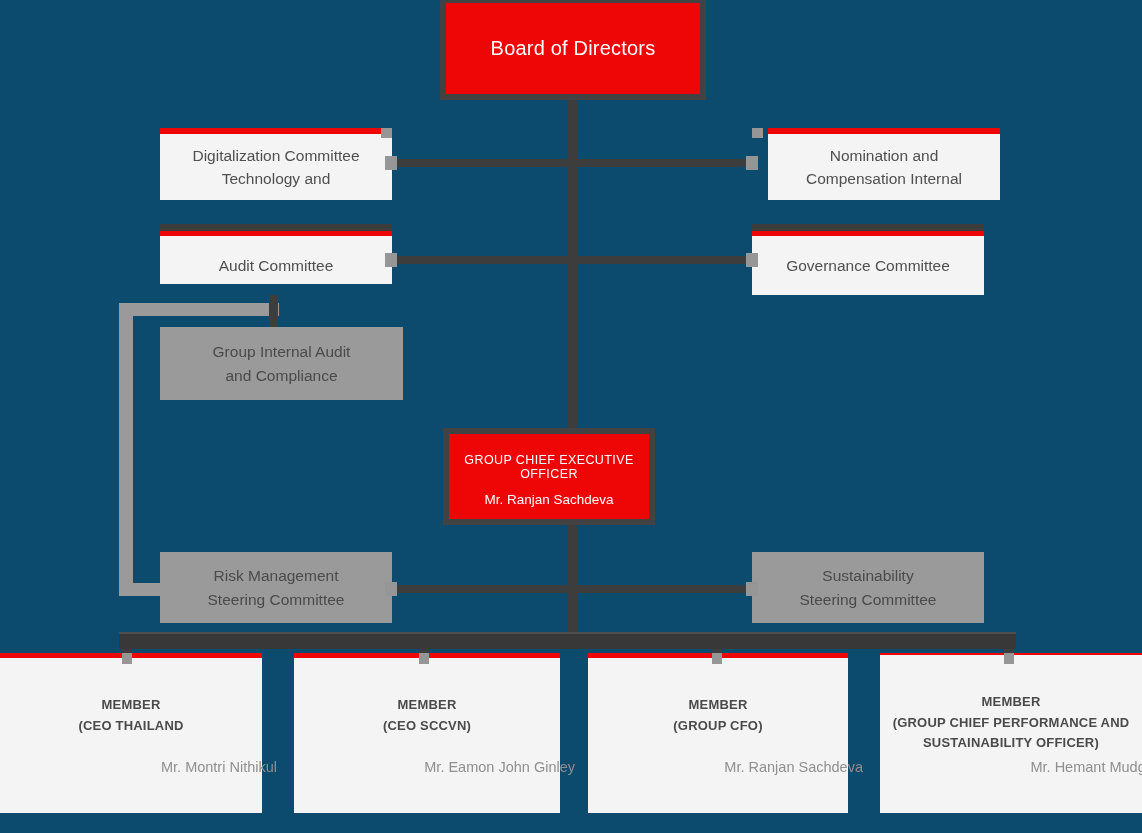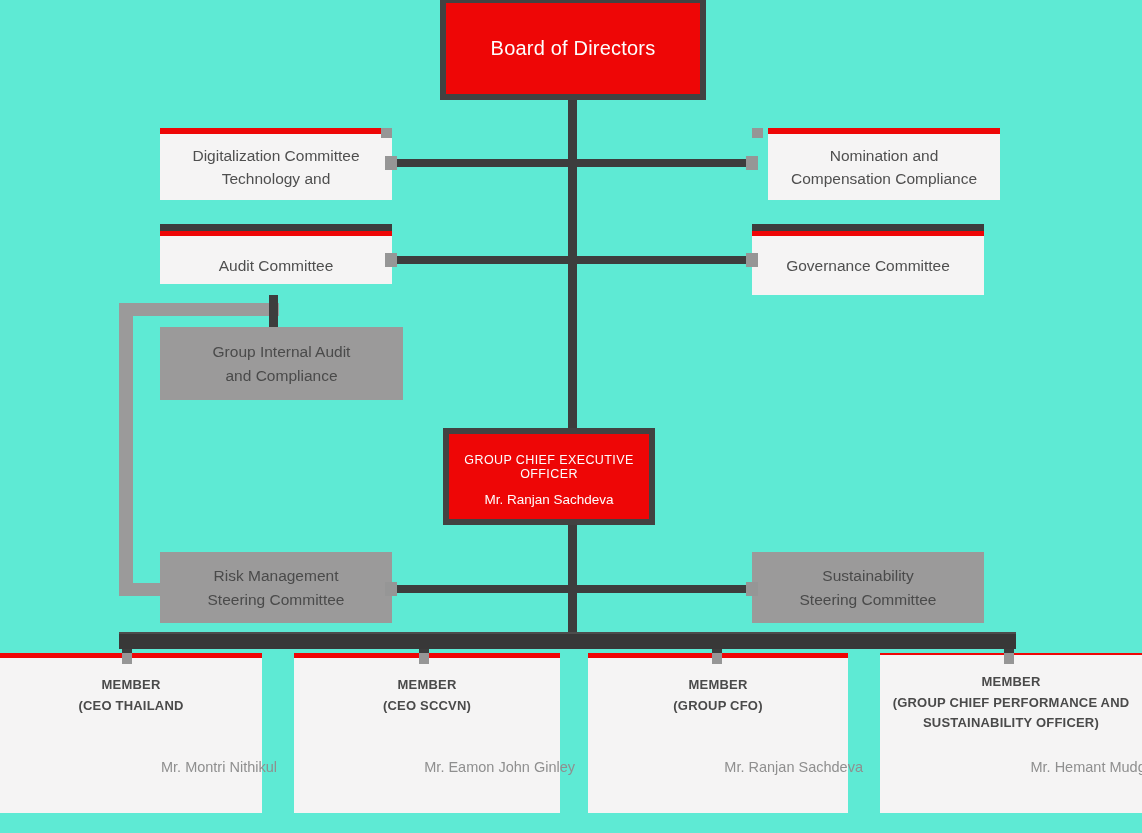--- a/index.html
+++ b/index.html
@@ -1,21 +1,21 @@
 <!DOCTYPE html>
 <html><head>
 <meta charset="utf-8">
 <style>
   * { margin:0; padding:0; box-sizing:border-box; }
   html { background:#000; }
   body {
     width:1142px; height:833px; position:relative; overflow:hidden;
     background:#000; font-family:"Liberation Sans", sans-serif;
   }
-  .canvas { position:absolute; left:0; top:0; width:1142px; height:833px; background:#5eead4; }
+  .canvas { position:absolute; left:0; top:0; width:1142px; height:833px; background:#0c4a6e; }
 
   
   .line      { position:absolute; background:#3d3d3d; z-index:2; }
   .line-lite { position:absolute; background:#9b9a9a; z-index:1; }
   .cap       { position:absolute; background:#969696; z-index:5; }
 
   
   .redbox {
     position:absolute; background:#ee0606; border:6px solid #424242;
     display:flex; flex-direction:column; align-items:center; justify-content:center;
@@ -56,21 +56,21 @@
 
   
   .member { position:absolute; top:653px; height:160px; background:#f5f4f4; z-index:3; }
   .member .stripe { height:5px; background:#ee0606; }
   .member.m4 .stripe { height:2px; }
   .m1 { left:0;     width:262px; }
   .m2 { left:294px; width:266px; }
   .m3 { left:588px; width:260px; }
   .m4 { left:880px; width:262px; }
   .member .title {
-    margin-top:17px; text-align:center; font-size:13px; font-weight:700;
+    margin-top:37px; text-align:center; font-size:13px; font-weight:700;
     line-height:20.5px; color:#4a4a4a; letter-spacing:0.2px;
   }
   .member .name {
     position:absolute; top:106px; left:15px; width:100%; text-align:right;
     font-size:14.5px; color:#8f8f8f;
   }
 
   .bbar { position:absolute; left:119px; top:632px; width:897px; height:17px;
           background:#383838; border-top:2px solid #4d4d4d; z-index:2; }
 </style>
@@ -105,21 +105,21 @@
         <span class="bl">Digitalization Committee</span>
         <span class="bl">Technology and</span>
       </div>
     </div>
   </div>
   <div class="litebox nomi">
     <div class="stripe"></div>
     <div class="bd">
       <div>
         <span class="bl">Nomination and</span>
-        <span class="bl">Compensation Compliance</span>
+        <span class="bl">Compensation Internal</span>
       </div>
     </div>
   </div>
 
   <div class="litebox audi">
     <div class="dstrip"></div>
     <div class="stripe2"></div>
     <div class="bd">Audit Committee</div>
   </div>
   <div class="litebox gove">

